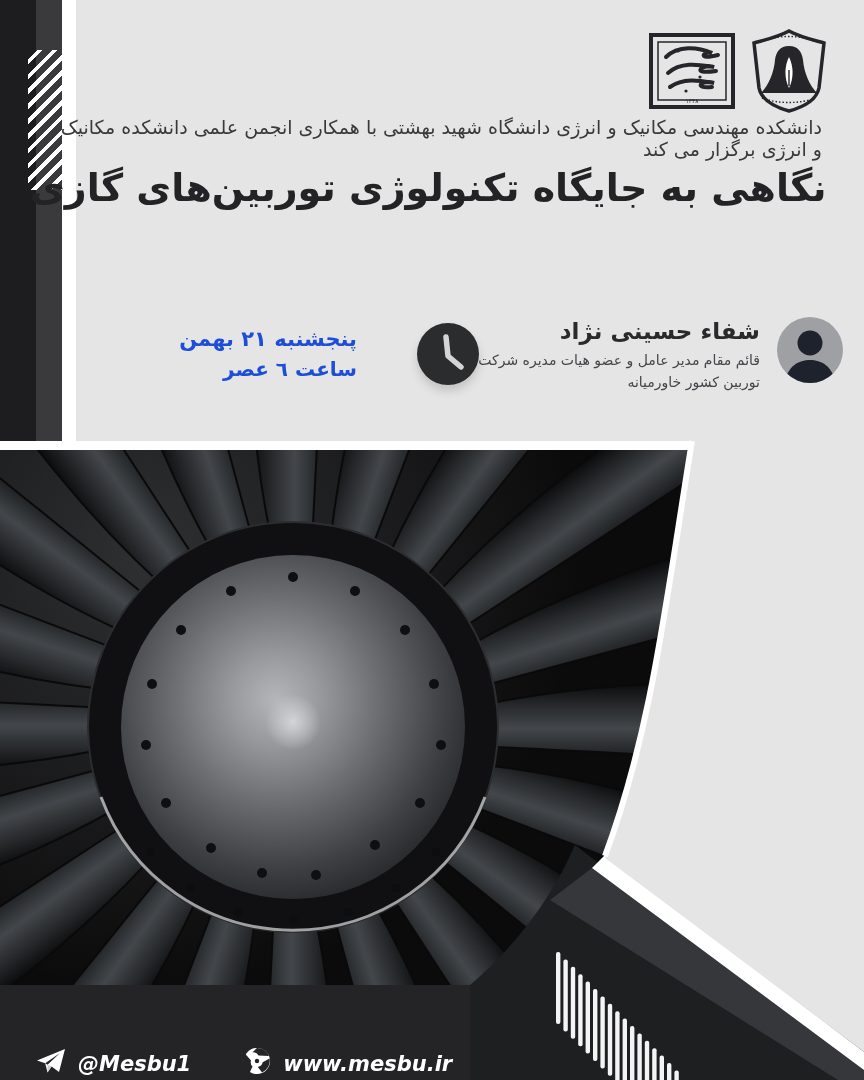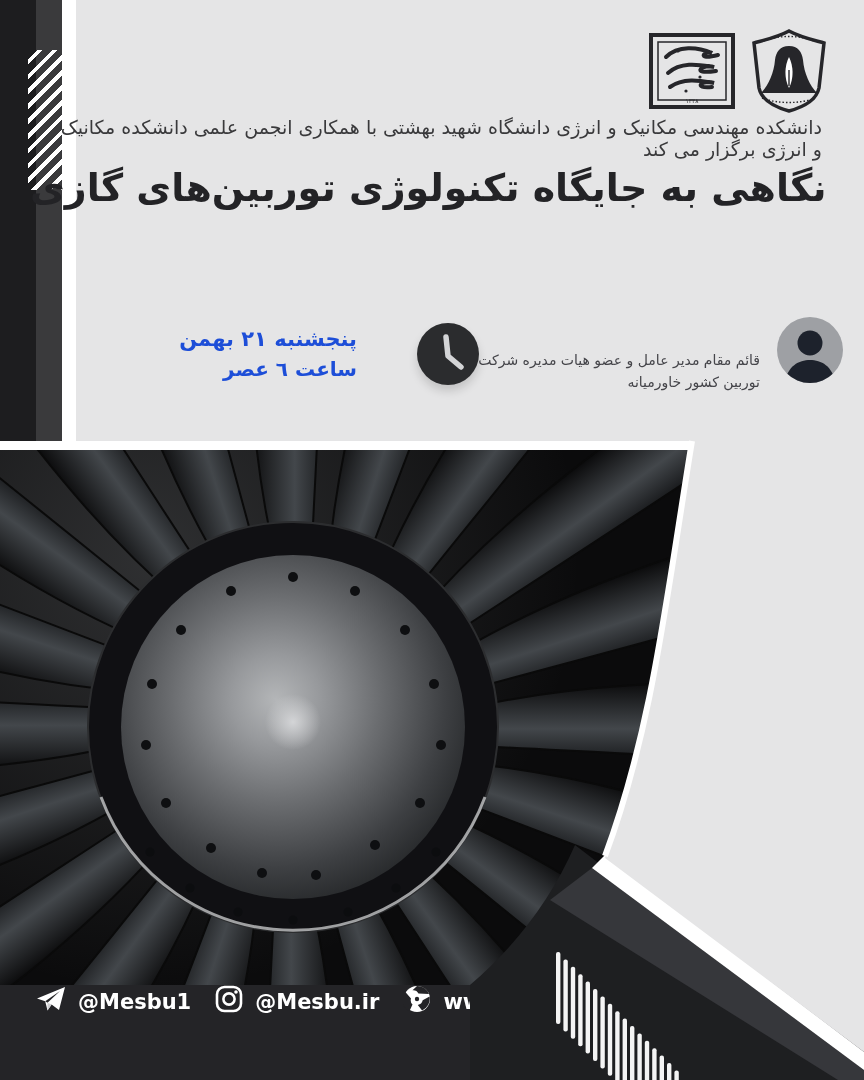--- a/index.html
+++ b/index.html
@@ -37,21 +37,21 @@
   .sched{position:absolute;right:507px;direction:rtl;text-align:right;font-weight:bold;color:#1d4ed8;}
   .sched.date{top:327px;font-size:21px;}
   .sched.time{top:357px;font-size:20px;text-align:center;}
 
   
   .white-sep{position:absolute;left:0;top:441px;width:864px;height:9px;background:#ffffff;}
   .photo{position:absolute;left:0;top:450px;width:864px;height:535px;background:#0b0b0c;overflow:hidden;}
 
   
   .footer{position:absolute;left:0;top:985px;width:864px;height:95px;background:#242427;
-    display:flex;align-items:flex-start;gap:24px;padding-left:36px;box-sizing:border-box;}
+    display:flex;align-items:flex-end;gap:52px;padding-left:36px;box-sizing:border-box;font-style:italic;}
   .footer-item{display:flex;align-items:center;gap:12px;color:#ffffff;font-weight:bold;
     font-size:21px;font-family:"DejaVu Sans",sans-serif;}
 
   
   .overlay{position:absolute;left:0;top:0;width:864px;height:1080px;pointer-events:none;}
 </style>
 </head>
 <body>
 
 <div class="poster">
@@ -92,20 +92,21 @@
   <div class="organizer">دانشکده مهندسی مکانیک و انرژی دانشگاه شهید بهشتی با همکاری انجمن علمی دانشکده مکانیک و انرژی برگزار می کند</div>
 
   <div class="title l1">نگاهی به جایگاه تکنولوژی توربین‌های گازی</div>
 
   <div class="avatar">
     <svg width="66" height="66" viewBox="0 0 66 66">
       <circle cx="33" cy="26" r="12.5" fill="#1d222c"></circle>
       <path d="M8 66 C10 49 22 43 33 43 C44 43 56 49 58 66 Z" fill="#1d222c"></path>
     </svg>
   </div>
+  <div class="speaker-name">شفاء حسینی نژاد</div>
   <div class="speaker-role role1">قائم مقام مدیر عامل و عضو هیات مدیره شرکت</div>
   <div class="speaker-role role2">توربین کشور خاورمیانه</div>
 
   <div class="clock-badge">
     <svg width="62" height="62" viewBox="0 0 62 62">
       <path d="M29 14 L31 33 L44 44" fill="none" stroke="#d4d5d7" stroke-width="5.5" stroke-linecap="round" stroke-linejoin="round"></path>
     </svg>
   </div>
   <div class="sched date">پنجشنبه ۲۱ بهمن</div>
   <div class="sched time">ساعت ٦ عصر</div>
@@ -203,30 +204,20 @@
           <path d="M29 2 L1 13.5 L9.2 16.2 L11.5 25.5 L15.6 19.6 L23 25 Z" fill="#ffffff"></path>
           <path d="M9.2 16.2 L24 6 L11.5 17.8 Z" fill="#242427"></path>
           <path d="M11.5 17.8 L11.5 25.5 L15.6 19.6 Z" fill="#cfcfd2"></path>
         </svg>
       </span>
       <span>@Mesbu1</span>
     </div>
     <div class="footer-item">
       <span>
         <svg width="28" height="28" viewBox="0 0 28 28">
-          <rect x="2" y="2" width="24" height="24" rx="7.5" fill="none" stroke="#ffffff" stroke-width="2.6"></rect>
-          <circle cx="14" cy="14" r="5.6" fill="none" stroke="#ffffff" stroke-width="2.6"></circle>
-          <circle cx="21" cy="7" r="1.8" fill="#ffffff"></circle>
-        </svg>
-      </span>
-      <span>@Mesbu.ir</span>
-    </div>
-    <div class="footer-item">
-      <span>
-        <svg width="28" height="28" viewBox="0 0 28 28">
           <circle cx="14" cy="14" r="13" fill="#ffffff"></circle>
           <g fill="#242427">
             <path d="M14 1 a13 13 0 0 1 12 8 L15.5 8.6 a6 6 0 0 0 -6 -3.4 Z"></path>
             <path d="M26.6 11.5 a13 13 0 0 1 -7.5 14 L14.8 19.9 a6 6 0 0 0 4.9 -4.6 Z"></path>
             <path d="M6.5 26 a13 13 0 0 1 -5 -20 L8 13.5 a6 6 0 0 0 1.5 6 Z"></path>
           </g>
           <circle cx="14" cy="14" r="4.6" fill="#ffffff"></circle>
           <circle cx="14" cy="14" r="2.2" fill="#242427"></circle>
         </svg>
       </span>

